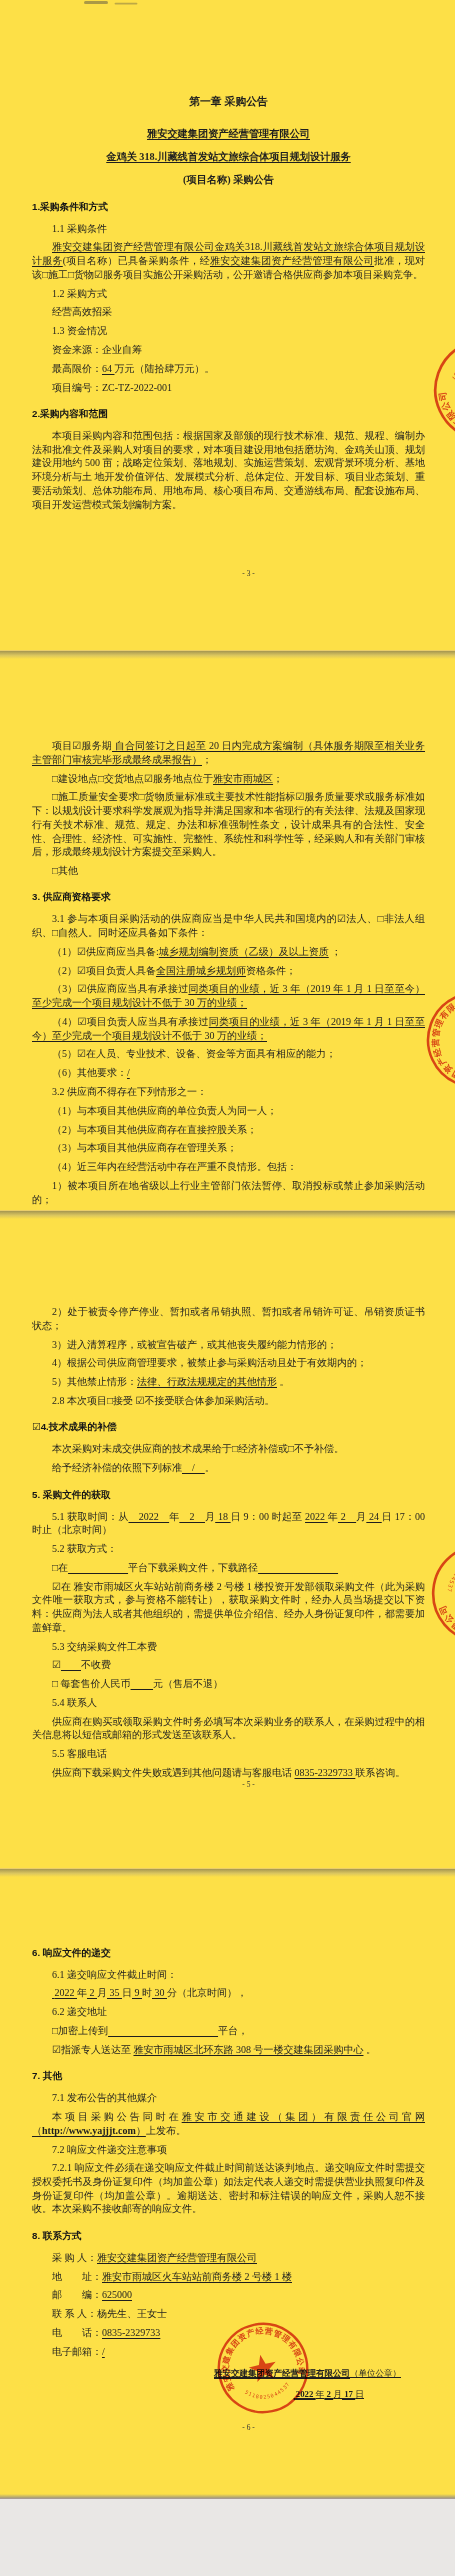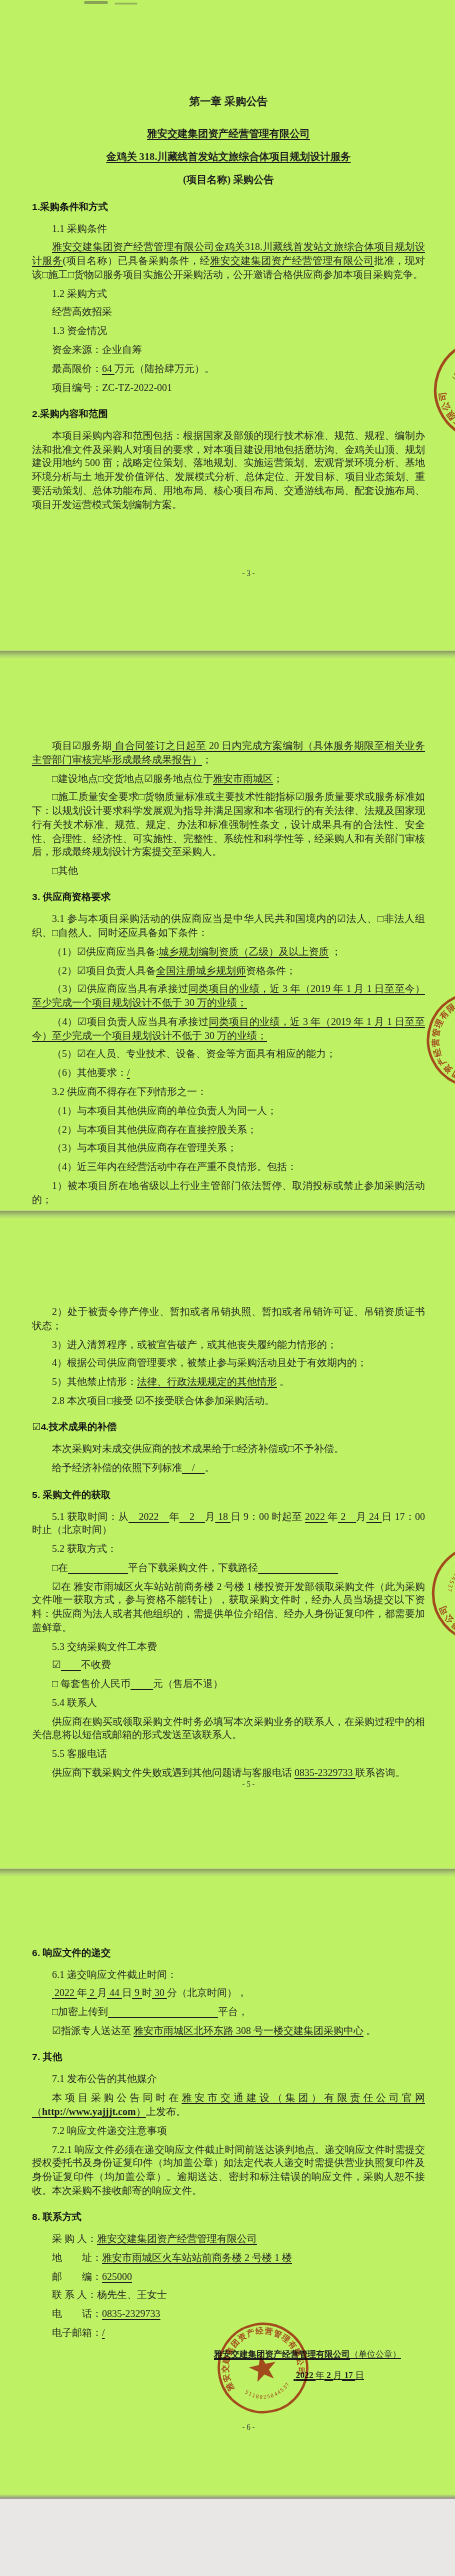--- a/index.html
+++ b/index.html
@@ -1,17 +1,17 @@
 <!DOCTYPE html>
 <html style="font-size:9px"><head>
 <meta charset="utf-8">
 <style>
   html,body{margin:0;padding:0;background:#e9e7e5;}
   .doc{width:455px;margin:0 auto;}
-  .page{position:relative;width:455px;overflow:hidden;background:#bef264;color:#1f1f1f;
+  .page{position:relative;width:455px;overflow:hidden;background:#fde047;color:#1f1f1f;
         font-family:"Liberation Serif","DejaVu Serif",serif;}
   .p1{height:651px}.p2{height:560px}.p3{height:658px}.p4{height:630px}
   .p2::before,.p3::before,.p4::before{content:"";position:absolute;left:0;top:0;width:100%;height:8px;z-index:3;
         background:linear-gradient(180deg,rgba(92,89,89,.55),rgba(148,144,144,.32) 55%,rgba(190,186,186,0));}
   .page::after{content:"";position:absolute;left:0;bottom:0;width:100%;height:1.1px;background:rgba(201,173,173,.35);}
   .bottom-edge{position:absolute;bottom:0;left:0;width:100%;height:5.1px;
         background:linear-gradient(0deg,#8d8a8a,rgba(141,138,138,0));}
   .smudge{position:absolute;top:1.1px;left:84px;width:24px;height:2.8px;border-radius:1.7px;
         background:rgba(70,67,67,.45);box-shadow:30px 1.1px 0 -0.6px rgba(70,67,67,.35);}
   .content{position:relative;z-index:1;padding:0 30px 0 32px;}
@@ -145,21 +145,22 @@
           <polygon points="100,72 107.1,92.3 128.5,92.7 111.4,105.7 117.6,126.3 100,114 82.4,126.3 88.6,105.7 71.5,92.7 92.9,92.3" fill="#d5382e"></polygon>
           <text font-size="16.5" font-weight="bold" fill="#d5382e" letter-spacing="1.5" font-family="Liberation Serif, DejaVu Serif, serif"><textPath href="#top2" startOffset="50%" text-anchor="middle">雅安交建集团资产经营管理有限公司</textPath></text>
           <text font-size="10.5" fill="#d5382e" letter-spacing="2" font-family="DejaVu Sans Mono, monospace"><textPath href="#bot2" startOffset="50%" text-anchor="middle">5118025044537</textPath></text>
         </svg>
       </div>
   </section>
   <section class="page p4">
     <div class="content">
         <p class="h"><span class="b">6. 响应文件的递交</span></p>
         <p class="p"><span>6.1 递交响应文件截止时间：</span></p>
-        <p class="p"><span class="u"> 2022 </span><span>年</span><span class="u"> 2 </span><span>月</span><span class="u"> 44 </span><span>日</span><span class="u"> 9 </span><span>时</span><span class="u"> 30 </span><span>分（北京时间），</span></p>
+        <p class="p"><span class="u"> 2022 </span><span>年</span><span class="u"> 2 </span><span>月</span><span class="u"> 35 </span><span>日</span><span class="u"> 9 </span><span>时</span><span class="u"> 30 </span><span>分（北京时间），</span></p>
+        <p class="p"><span>6.2 递交地址</span></p>
         <p class="p"><span>□加密上传到</span><span class="u">　　　　　　　　　　　</span><span>平台，</span></p>
         <p class="p"><span>☑指派专人送达至 </span><span class="u">雅安市雨城区北环东路 308 号一楼交建集团采购中心</span><span> 。</span></p>
         <p class="h"><span class="b">7. 其他</span></p>
         <p class="p"><span>7.1 发布公告的其他媒介</span></p>
         <p class="p"><span>本项目采购公告同时在</span><span class="u">雅安市交通建设（集团）有限责任公司官网（</span><span class="u b">http://www.yajjjt.com</span><span class="u">）</span><span>上发布。</span></p>
         <p class="p"><span>7.2 响应文件递交注意事项</span></p>
         <p class="p"><span>7.2.1 响应文件必须在递交响应文件截止时间前送达谈判地点。递交响应文件时需提交授权委托书及身份证复印件（均加盖公章）如法定代表人递交时需提供营业执照复印件及身份证复印件（均加盖公章）。逾期送达、密封和标注错误的响应文件，采购人恕不接收。本次采购不接收邮寄的响应文件。</span></p>
         <p class="h"><span class="b">8. 联系方式</span></p>
         <p class="p"><span>采 购 人：</span><span class="u">雅安交建集团资产经营管理有限公司</span></p>
         <p class="p"><span>地　　址：</span><span class="u">雅安市雨城区火车站站前商务楼 2 号楼 1 楼</span></p>

